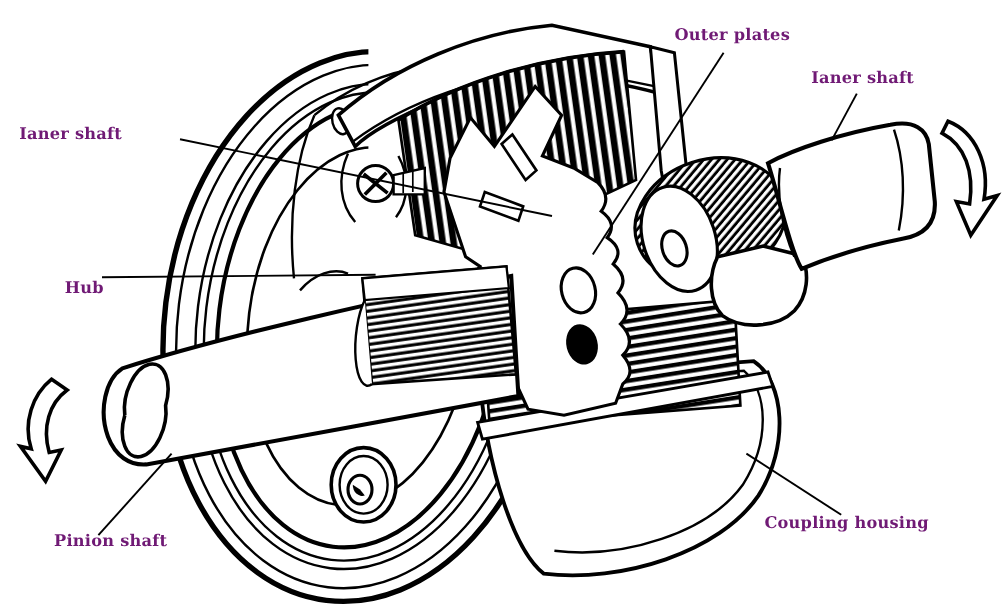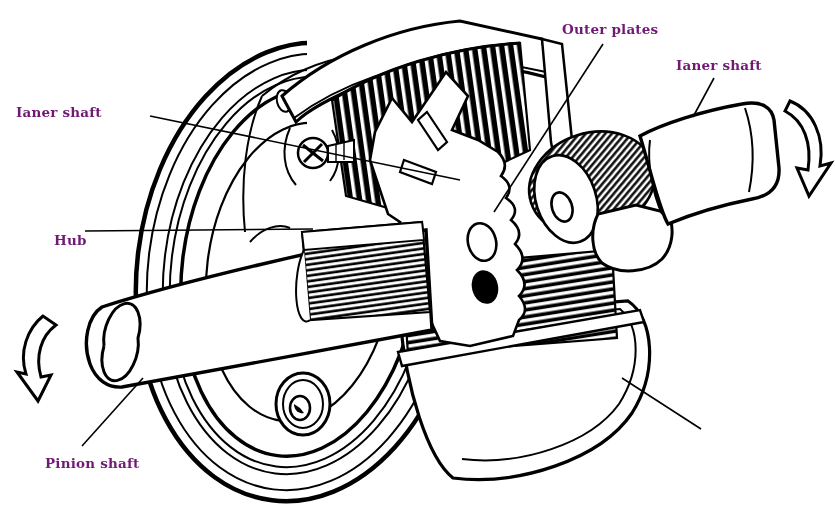--- a/index.html
+++ b/index.html
@@ -146,15 +146,16 @@
     <line x1="85" y1="231" x2="313" y2="229"></line>
     <line x1="82" y1="446" x2="143" y2="378"></line>
     <line x1="622" y1="378" x2="701" y2="429"></line>
   </g>
 </svg>
 
 <div class="lbl" style="left:16px;top:104px">Ianer shaft</div>
 <div class="lbl" style="left:562px;top:21px">Outer plates</div>
 <div class="lbl" style="left:676px;top:57px">Ianer shaft</div>
 <div class="lbl" style="left:54px;top:232px">Hub</div>
-<div class="lbl" style="left:45px;top:455px">Pinion shaft</div>
+<div class="lbl" style="left:45px;top:443px">Pinion shaft</div>
+<div class="lbl" style="left:637px;top:428px">Coupling housing</div>
 
 </div>
 
 </body></html>

